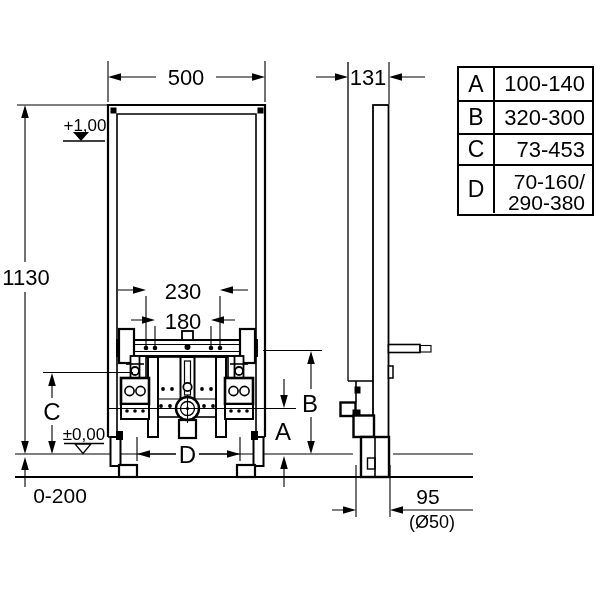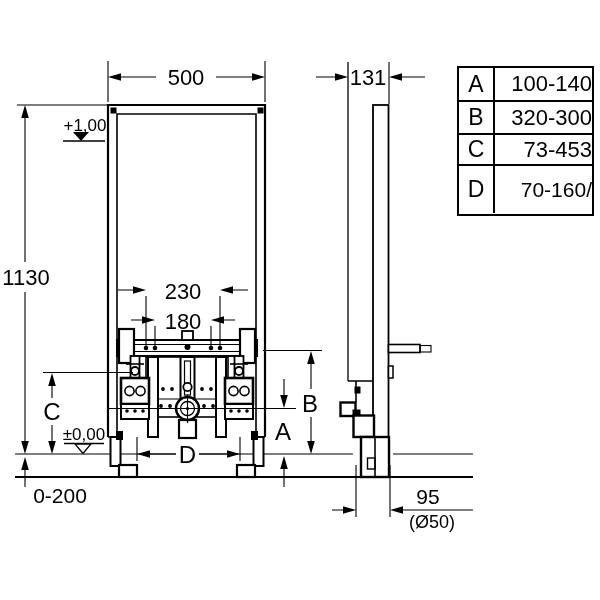--- a/index.html
+++ b/index.html
@@ -13,23 +13,23 @@
   .thick{stroke-width:2.2;}
   .wht{fill:#fff;stroke:#000;}
   .blk{fill:#000;stroke:none;}
   
   .dim-table{position:absolute;left:457px;top:66px;width:137px;height:150px;
     border:2.5px solid #000;display:grid;grid-template-columns:36px 1fr;
     grid-template-rows:34px 33px 31px 47px;background:#fff;box-sizing:border-box;}
   .dim-table .cell{display:flex;align-items:center;box-sizing:border-box;
     border-bottom:2px solid #000;font-size:22px;color:#000;}
   .dim-table .key{justify-content:center;border-right:2px solid #000;font-size:23px;}
-  .dim-table .val{justify-content:flex-end;}
+  .dim-table .val{justify-content:flex-end;padding-right:7px;}
   .dim-table .lastrow{border-bottom:none;}
-  .dim-table .two-line{flex-direction:column;align-items:flex-end;justify-content:center;
+  .dim-table .two-line{flex-direction:column;align-items:flex-end;
     font-size:21px;line-height:21px;}
 </style>
 </head>
 <body>
 
 <div id="stage">
 
 <svg width="600" height="600" viewBox="0 0 600 600">
 
   <g>
@@ -224,16 +224,17 @@
 <div class="dim-table">
   <div class="cell key">A</div>
   <div class="cell val">100-140</div>
   <div class="cell key">B</div>
   <div class="cell val">320-300</div>
   <div class="cell key">C</div>
   <div class="cell val">73-453</div>
   <div class="cell key lastrow">D</div>
   <div class="cell val lastrow two-line">
     <span>70-160/</span>
+    <span>290-380</span>
   </div>
 </div>
 
 </div>
 
 </body></html>

